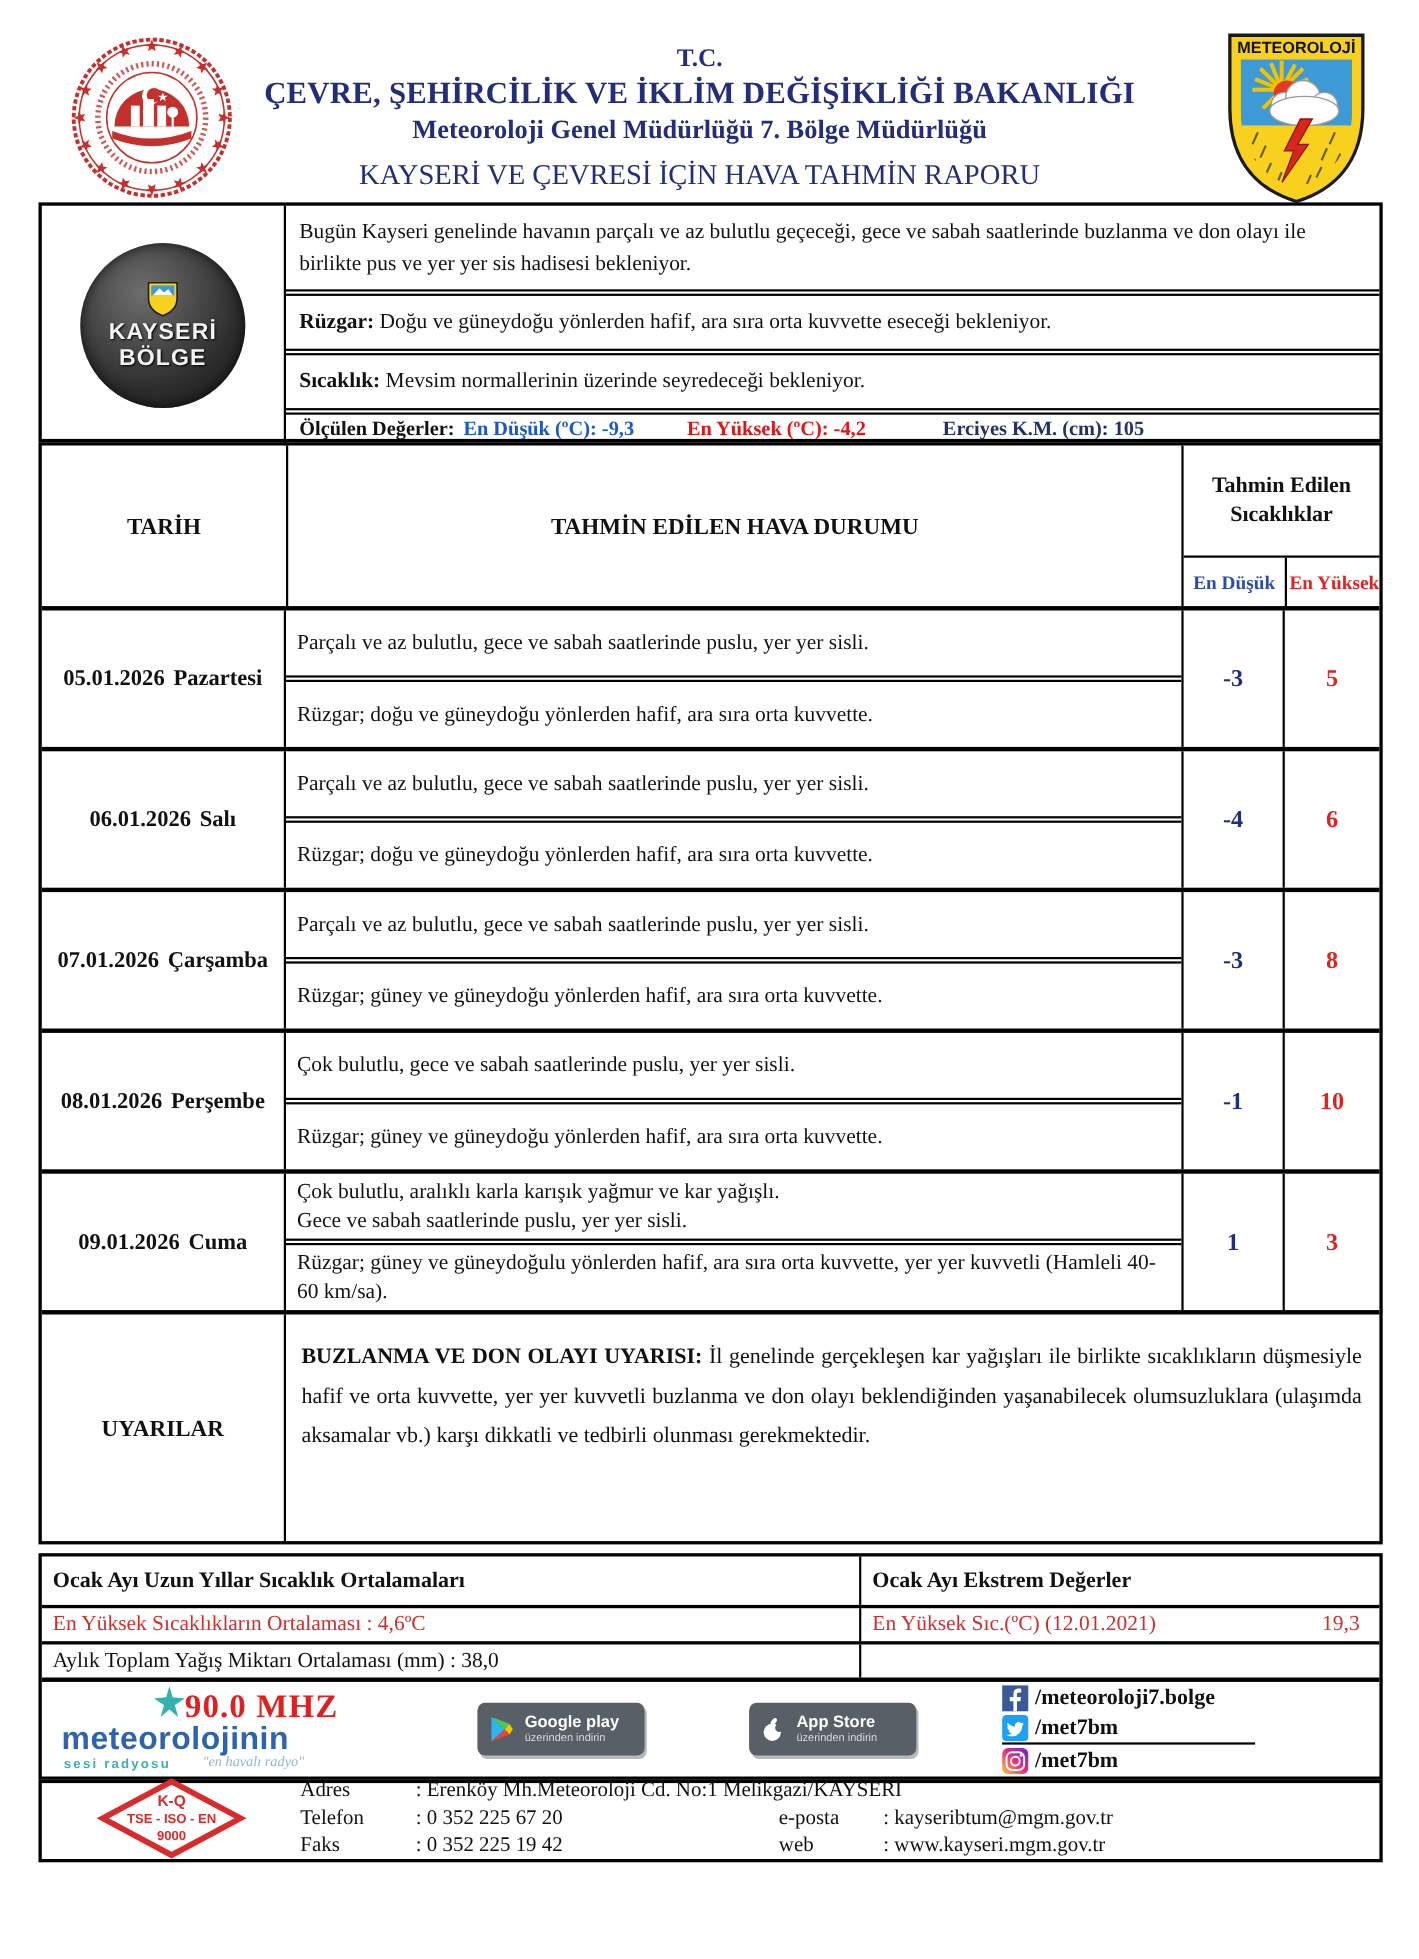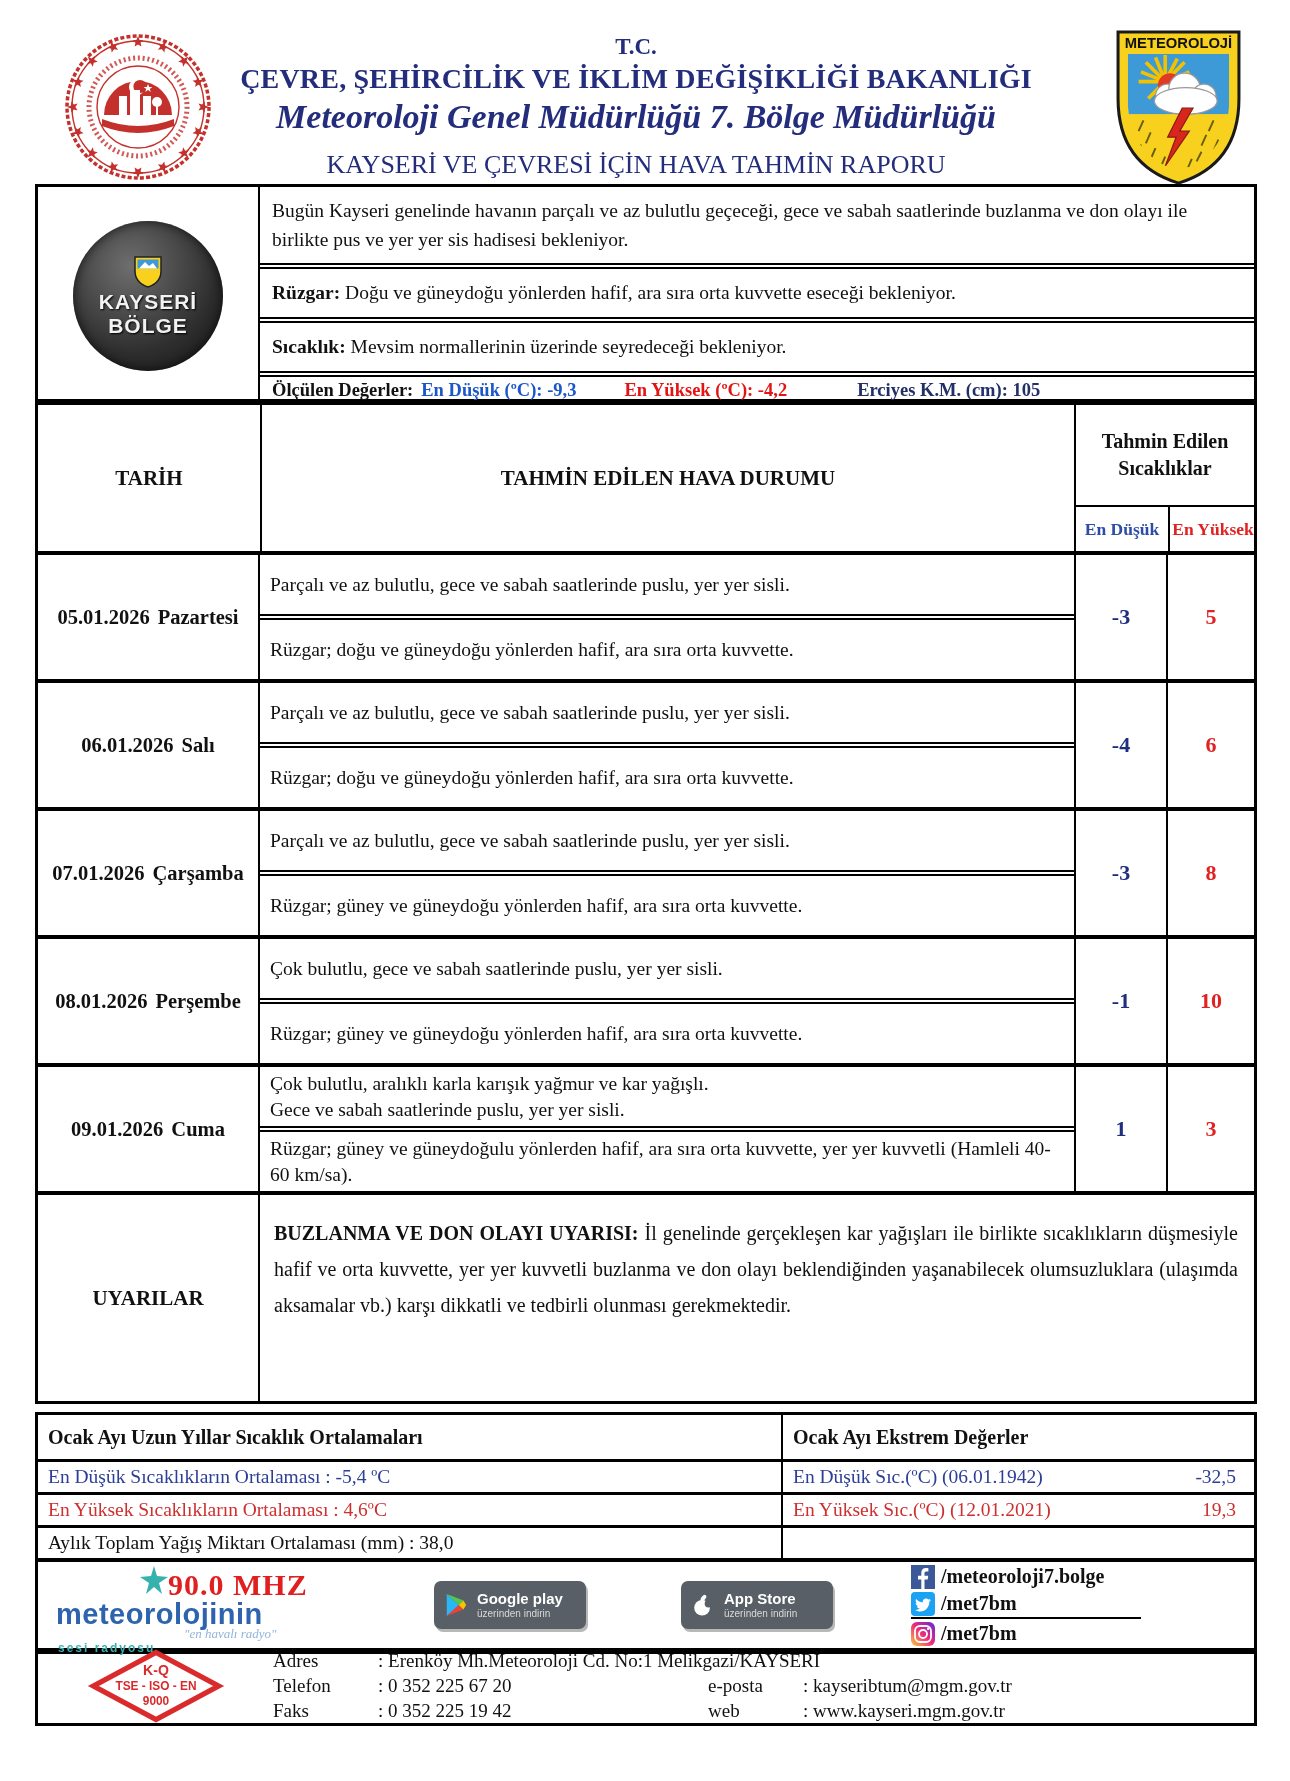--- a/index.html
+++ b/index.html
@@ -6,21 +6,21 @@
   body { background:#e9e9e9; font-family:"Liberation Serif","DejaVu Serif",serif; }
   .page { width:1290px; height:1781px; background:#ffffff; margin:0 auto; position:relative;
           overflow:hidden; padding-top:28px; color:#111; }
   .inner { width:1222px; margin-left:35px; }
 
   
   .doc-header { display:grid; grid-template-columns:205px 1fr 225px; height:150px; align-items:center; }
   .hdr-center { text-align:center; color:#232D7C; line-height:1.25; }
   .hdr-tc { font-size:23px; font-weight:bold; }
   .hdr-ministry { font-size:28px; font-weight:bold; letter-spacing:.2px; }
-  .hdr-directorate { font-size:34px; font-weight:bold;font-style:italic; }
+  .hdr-directorate { font-size:24px; font-weight:bold; }
   .hdr-title { font-size:26px; font-weight:normal; margin-top:10px; }
   .seal-wrap { display:flex; justify-content:center; }
   .shield-wrap { display:flex; justify-content:flex-end; padding-right:12px; }
 
   
   .info-table { display:grid; grid-template-columns:222px 1fr; border:3px solid #000; height:218px; margin-top:6px; }
   .info-logo-cell { border-right:2px solid #000; display:flex; align-items:center; justify-content:center; }
   .region-circle { width:150px; height:150px; border-radius:50%;
      background:radial-gradient(circle at 38% 30%, #6e6e6e, #2e2e2e 62%, #151515);
      display:flex; flex-direction:column; align-items:center; justify-content:center; gap:1px;
@@ -78,21 +78,21 @@
   .st-right { display:flex; align-items:center; justify-content:space-between; padding:0 18px 0 10px; }
   .st-blue { color:#2C3E96; }
   .st-red { color:#CE2F2F; }
 
   .promo-row { height:90px; border-top:4px solid #000; display:flex; align-items:center; padding:2px 8px 2px 18px; }
   .radio-logo { width:300px; height:78px; position:relative; flex:none; }
   .radio-freq { position:absolute; left:112px; top:2px; color:#E02020; font-weight:bold; font-size:30px; letter-spacing:1px; }
   .radio-star { position:absolute; left:84px; top:0; }
   .radio-name { position:absolute; left:0; top:32px; font-family:"Liberation Sans",sans-serif;
      font-weight:bold; font-size:29px; color:#2E64AE; letter-spacing:.5px; }
-  .radio-sub { position:absolute; left:2px; top:75px; font-family:"Liberation Sans",sans-serif;
+  .radio-sub { position:absolute; left:2px; top:63px; font-family:"Liberation Sans",sans-serif;
      font-weight:bold; font-size:12px; color:#3AAFAF; letter-spacing:2px; }
   .radio-script { position:absolute; left:128px; top:60px; font-style:italic; font-size:13px; color:#8FB4DC; }
   .badges { flex:1; display:flex; justify-content:center; gap:95px; }
   .badge { width:152px; height:48px; background:#595f66; border-radius:7px; box-shadow:2px 3px 0 rgba(0,0,0,.28);
      display:flex; align-items:center; padding:0 10px; gap:9px; color:#fff; font-family:"Liberation Sans",sans-serif; }
   .badge-txt { line-height:1.1; }
   .badge-store { font-size:15px; font-weight:bold; }
   .badge-sub { font-size:10px; color:#d9d9d9; }
   .socials { width:335px; flex:none; display:flex; flex-direction:column; gap:3px; }
   .social-row { display:flex; align-items:center; gap:6px; font-weight:bold; font-size:20px; }
@@ -322,27 +322,20 @@
         <span class="warn-title">BUZLANMA VE DON OLAYI UYARISI:</span><span> İl genelinde gerçekleşen kar yağışları ile birlikte sıcaklıkların düşmesiyle hafif ve orta kuvvette, yer yer kuvvetli buzlanma ve don olayı beklendiğinden yaşanabilecek olumsuzluklara (ulaşımda aksamalar vb.) karşı dikkatli ve tedbirli olunması gerekmektedir.</span>
       </div>
     </div>
   </div>
 
   <div class="inner stats-table">
     <div class="st-row st-header">
       <div class="st-h-cell st-left">Ocak Ayı Uzun Yıllar Sıcaklık Ortalamaları</div>
       <div class="st-h-cell">Ocak Ayı Ekstrem Değerler</div>
     </div>
-    <div class="st-row st-data st-blue">
-      <div class="st-cell st-left">En Düşük Sıcaklıkların Ortalaması : -5,4 ºC</div>
-      <div class="st-right">
-        <span>En Düşük Sıc.(ºC) (06.01.1942)</span>
-        <span>-32,5</span>
-      </div>
-    </div>
     <div class="st-row st-data st-red">
       <div class="st-cell st-left">En Yüksek Sıcaklıkların Ortalaması : 4,6ºC</div>
       <div class="st-right">
         <span>En Yüksek Sıc.(ºC) (12.01.2021)</span>
         <span>19,3</span>
       </div>
     </div>
     <div class="st-row st-data">
       <div class="st-cell st-left">Aylık Toplam Yağış Miktarı Ortalaması (mm) : 38,0</div>
       <div class="st-right">

